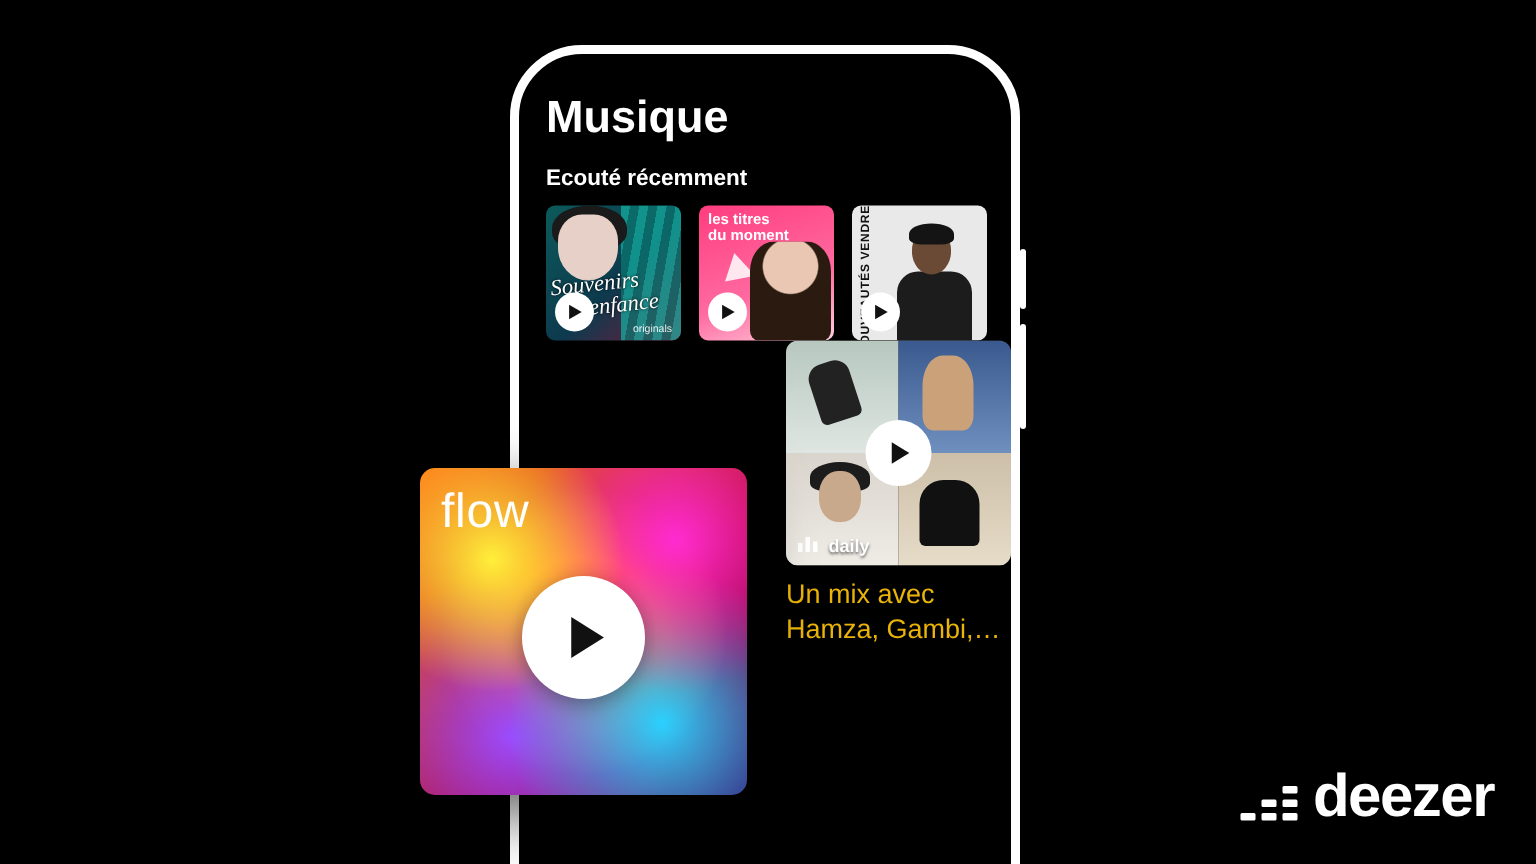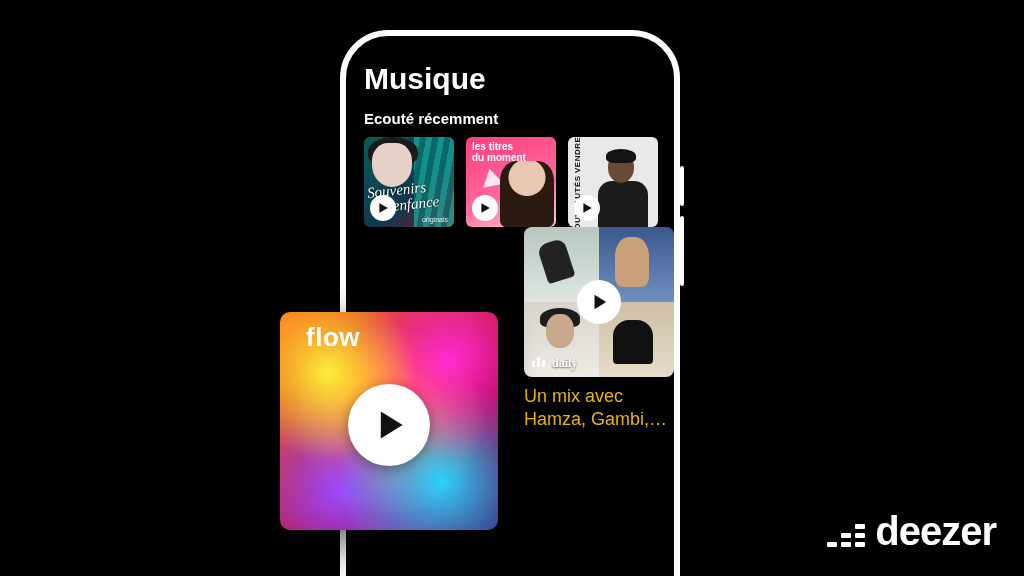--- a/index.html
+++ b/index.html
@@ -175,21 +175,21 @@
   
   .daily {
     position:absolute;
     left: 160px;
     top: 0;
     width: 150px;
   }
   .daily-grid {
     width:150px; height:150px; border-radius:8px; overflow:hidden;
     display:grid; grid-template-columns:1fr 1fr; grid-template-rows:1fr 1fr;
-    position:relative; background:#222;font-family:Liberation Serif, serif;
+    position:relative; background:#222;
   }
   .dq { position:relative; }
   .dq1{ background:linear-gradient(#b7c7c0,#dfe6e2);}
   .dq1::after{content:"";position:absolute;left:18px;top:14px;width:28px;height:40px;background:#222;border-radius:10px 10px 4px 4px;transform:rotate(-18deg);}
   .dq2{ background:linear-gradient(#3a5a8f,#6f8fbf);}
   .dq2::after{content:"";position:absolute;left:16px;top:10px;width:34px;height:50px;background:#caa178;border-radius:40% 40% 20% 20%;}
   .dq3{ background:linear-gradient(#d9d4cc,#efece6);}
   .dq3::after{content:"";position:absolute;left:22px;top:12px;width:28px;height:34px;background:#c9a98c;border-radius:45%;}
   .dq3::before{content:"";position:absolute;left:16px;top:6px;width:40px;height:20px;background:#1c1c1c;border-radius:50% 50% 30% 30%;}
   .dq4{ background:linear-gradient(#cdbfa8,#e6dcc8);}
@@ -232,22 +232,22 @@
     box-shadow: 0 14px 40px rgba(0,0,0,.6);
     background:
       radial-gradient(circle at 22% 28%, #ffef3a 0%, rgba(255,239,58,0) 38%),
       radial-gradient(circle at 78% 22%, #ff2bd1 0%, rgba(255,43,209,0) 42%),
       radial-gradient(circle at 74% 78%, #2ad1ff 0%, rgba(42,209,255,0) 44%),
       radial-gradient(circle at 28% 82%, #9b4bff 0%, rgba(155,75,255,0) 46%),
       radial-gradient(circle at 50% 50%, #ff3a2e 0%, #ff6a1a 32%, rgba(255,58,46,0) 62%),
       linear-gradient(135deg,#ff7a18,#af002d 60%,#3b0a6b);
   }
   .flow .flow-label{
-    position:absolute; left:26px; top:10px;
-    font-size:26px; font-weight:700; letter-spacing:.5px; color:#fff;
+    position:absolute; left:14px; top:10px;
+    font-size:32px; font-weight:400; letter-spacing:.5px; color:#fff;
   }
   .flow .playbig{
     position:absolute; left:50%; top:52%; transform:translate(-50%,-50%);
     width:82px;height:82px;border-radius:50%;background:#fff;
     display:flex;align-items:center;justify-content:center;
     box-shadow:0 4px 14px rgba(0,0,0,.35);
   }
 
   
   .brand {

